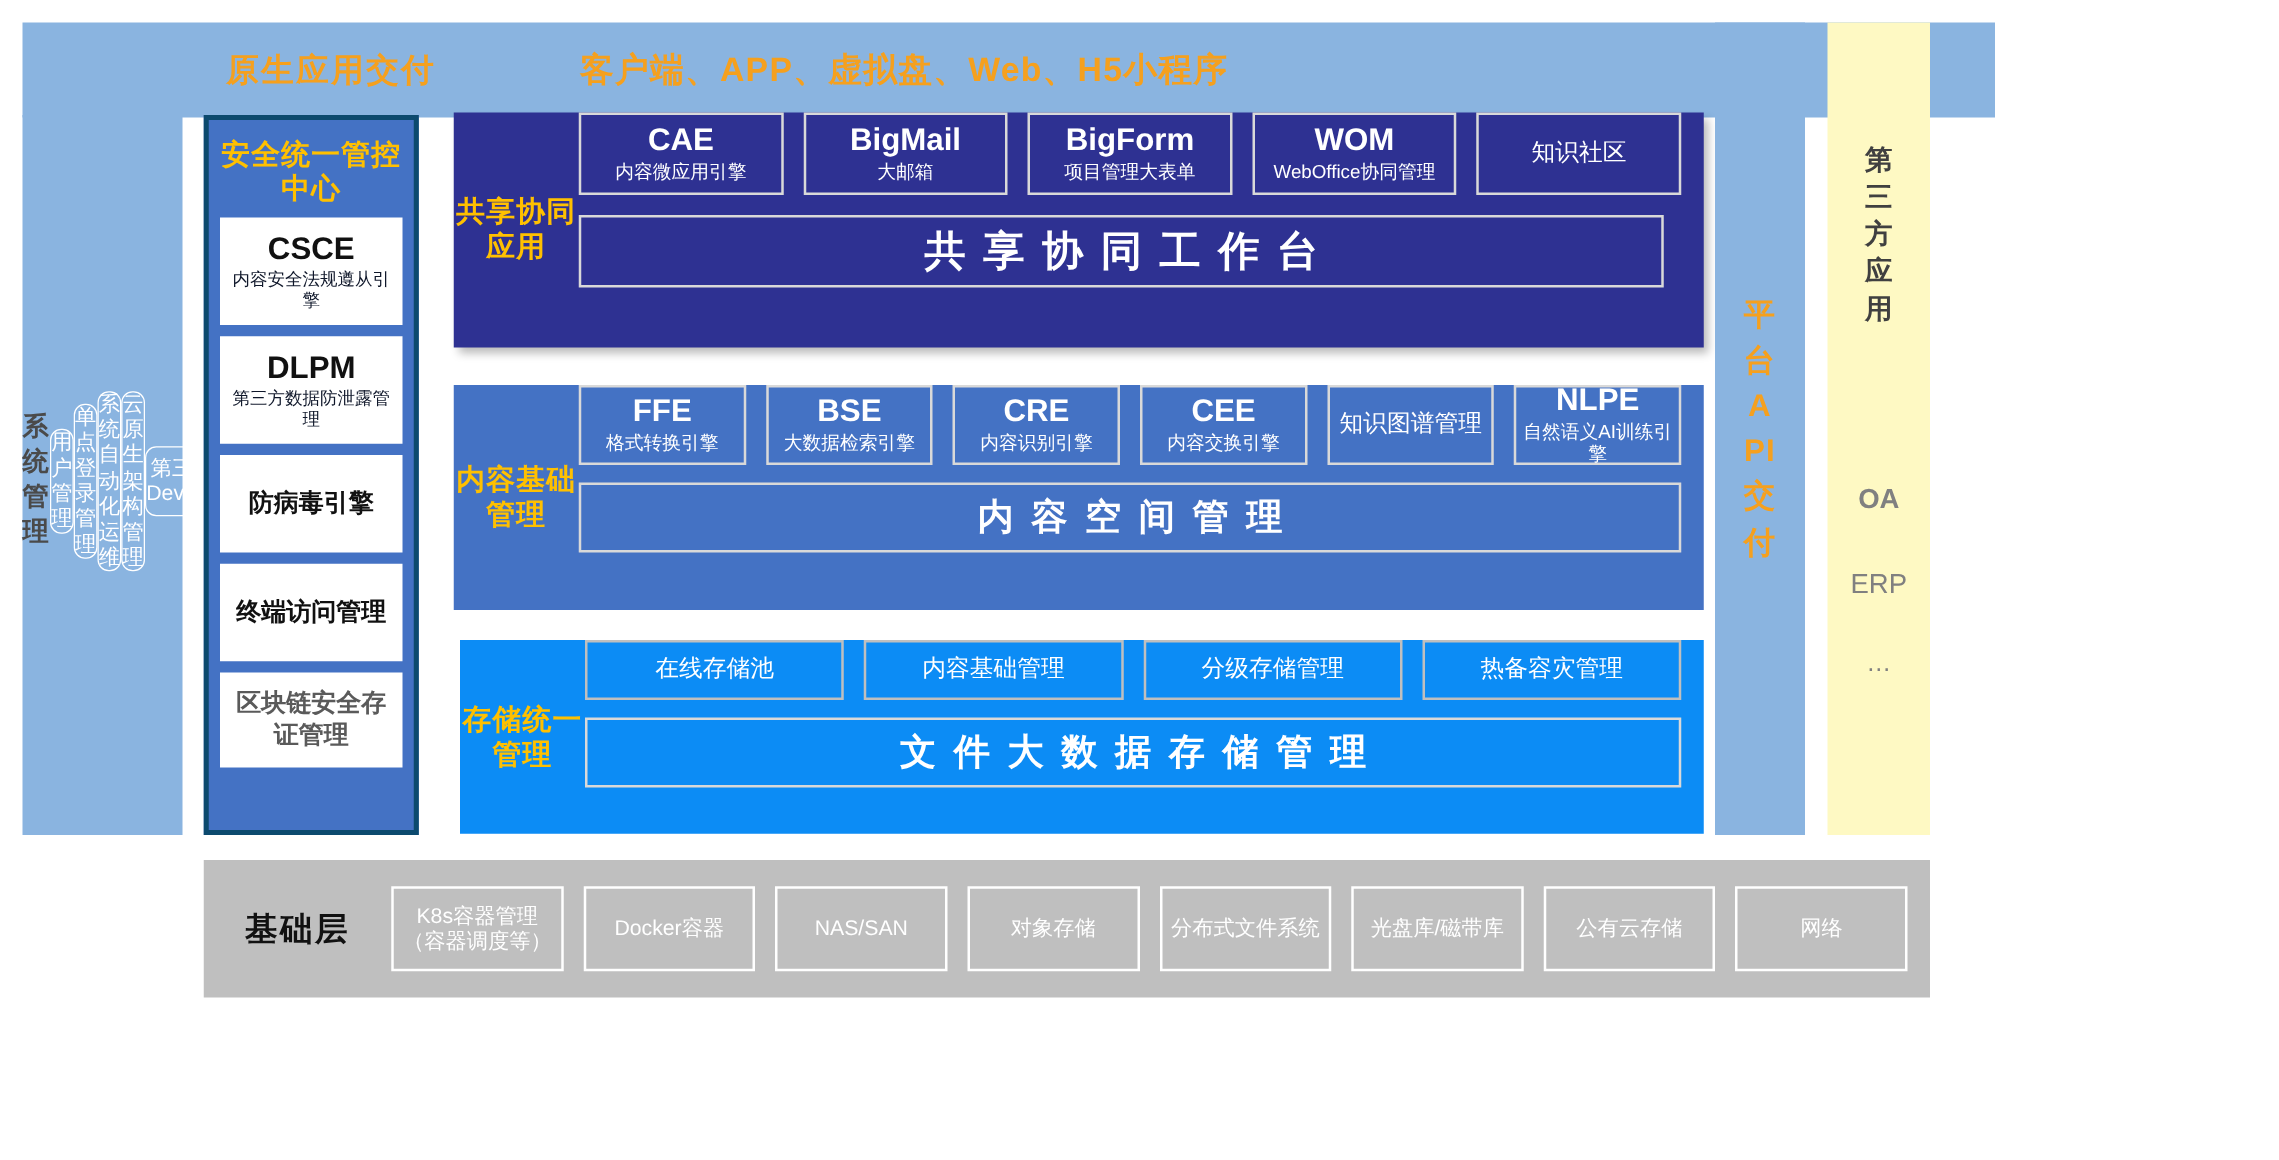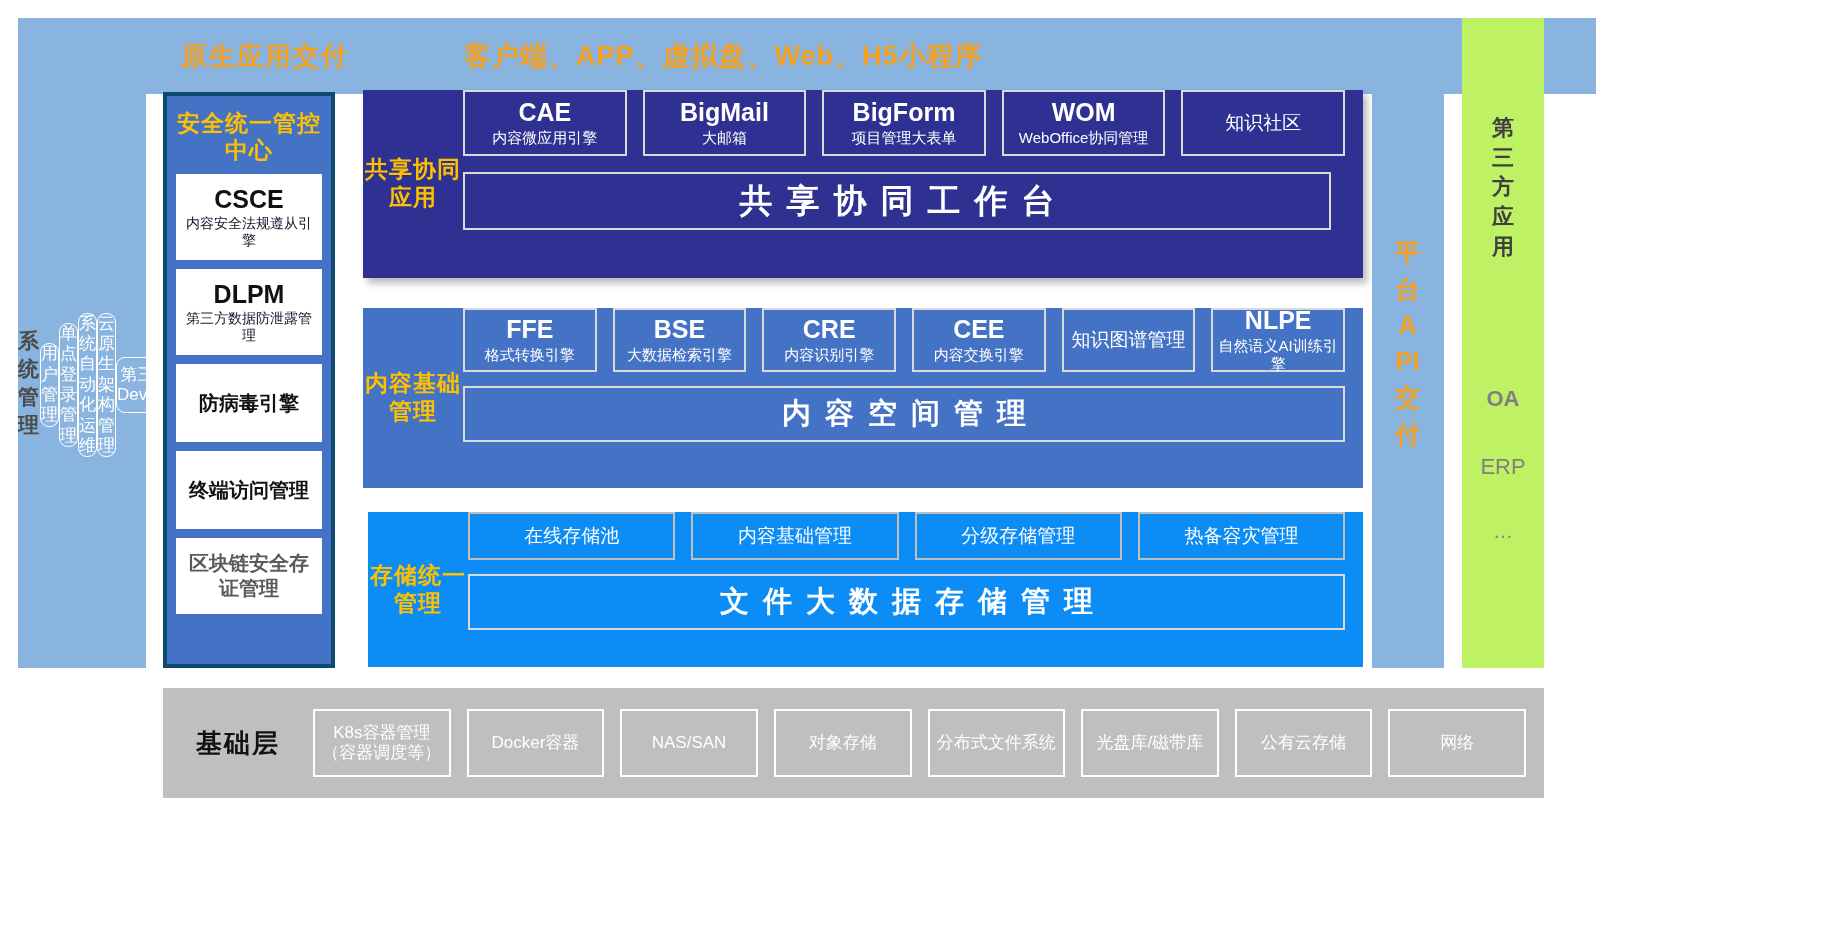--- a/index.html
+++ b/index.html
@@ -150,21 +150,21 @@
   }
   #api-col .vtext {
     color: #F5A01E; font-weight: bold; font-size: 25px;
     line-height: 1.45; text-align: center; width: 34px;
     word-break: break-all; letter-spacing: 1px;
   }
 
   
   #third-col {
     left: 1462px; top: 18px; width: 82px; height: 650px;
-    background: #bef264;
+    background: #fef9c3;
     display: flex; flex-direction: column; align-items: center;
   }
   #third-col .vtitle {
     margin-top: 95px; color: #404040; font-weight: bold; font-size: 22px;
     line-height: 1.35; width: 26px; text-align: center; word-break: break-all;
   }
   #third-col .item { color: #808080; font-size: 22px; }
   #third-col #third-oa  { margin-top: 125px; font-weight: bold; }
   #third-col #third-erp { margin-top: 42px; }
   #third-col #third-dots{ margin-top: 40px; font-size: 20px; }

